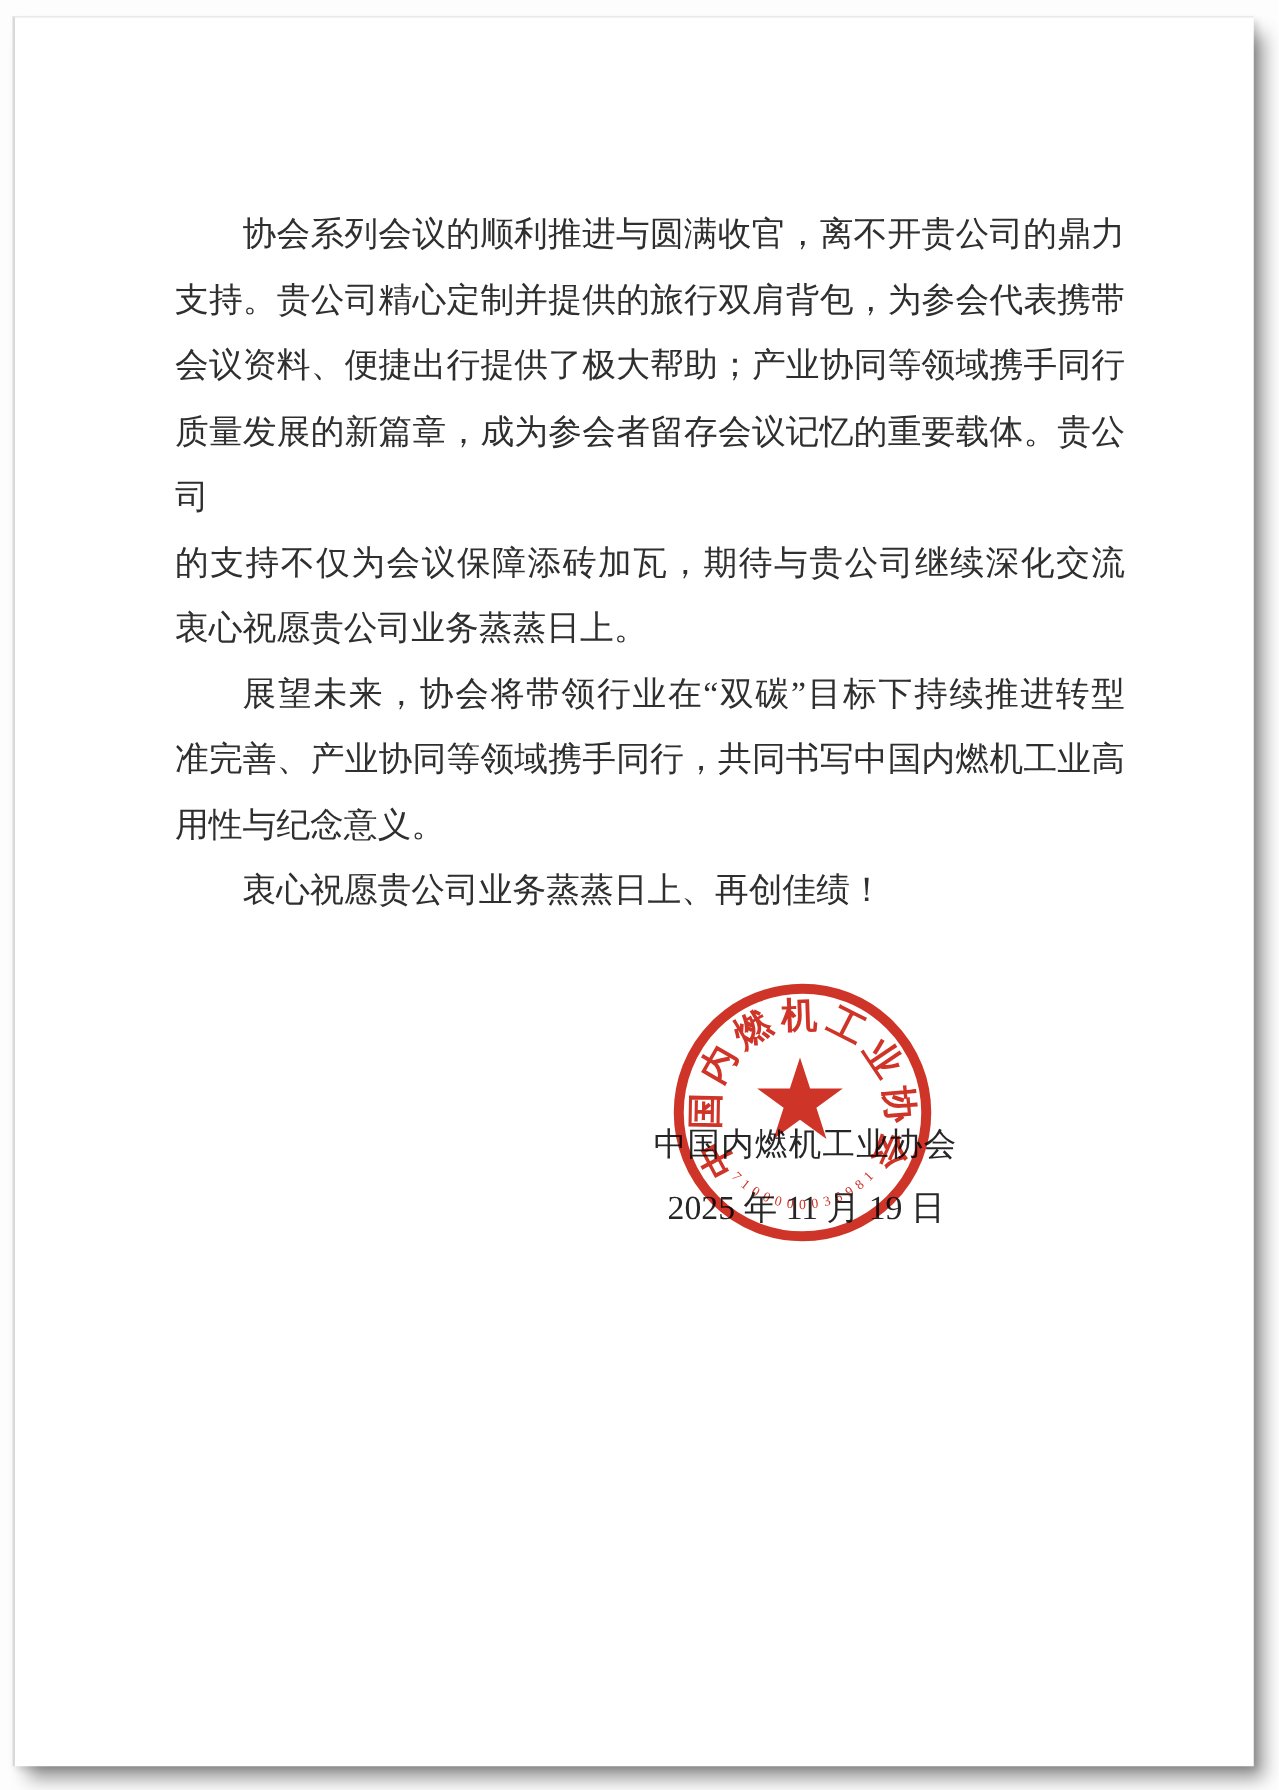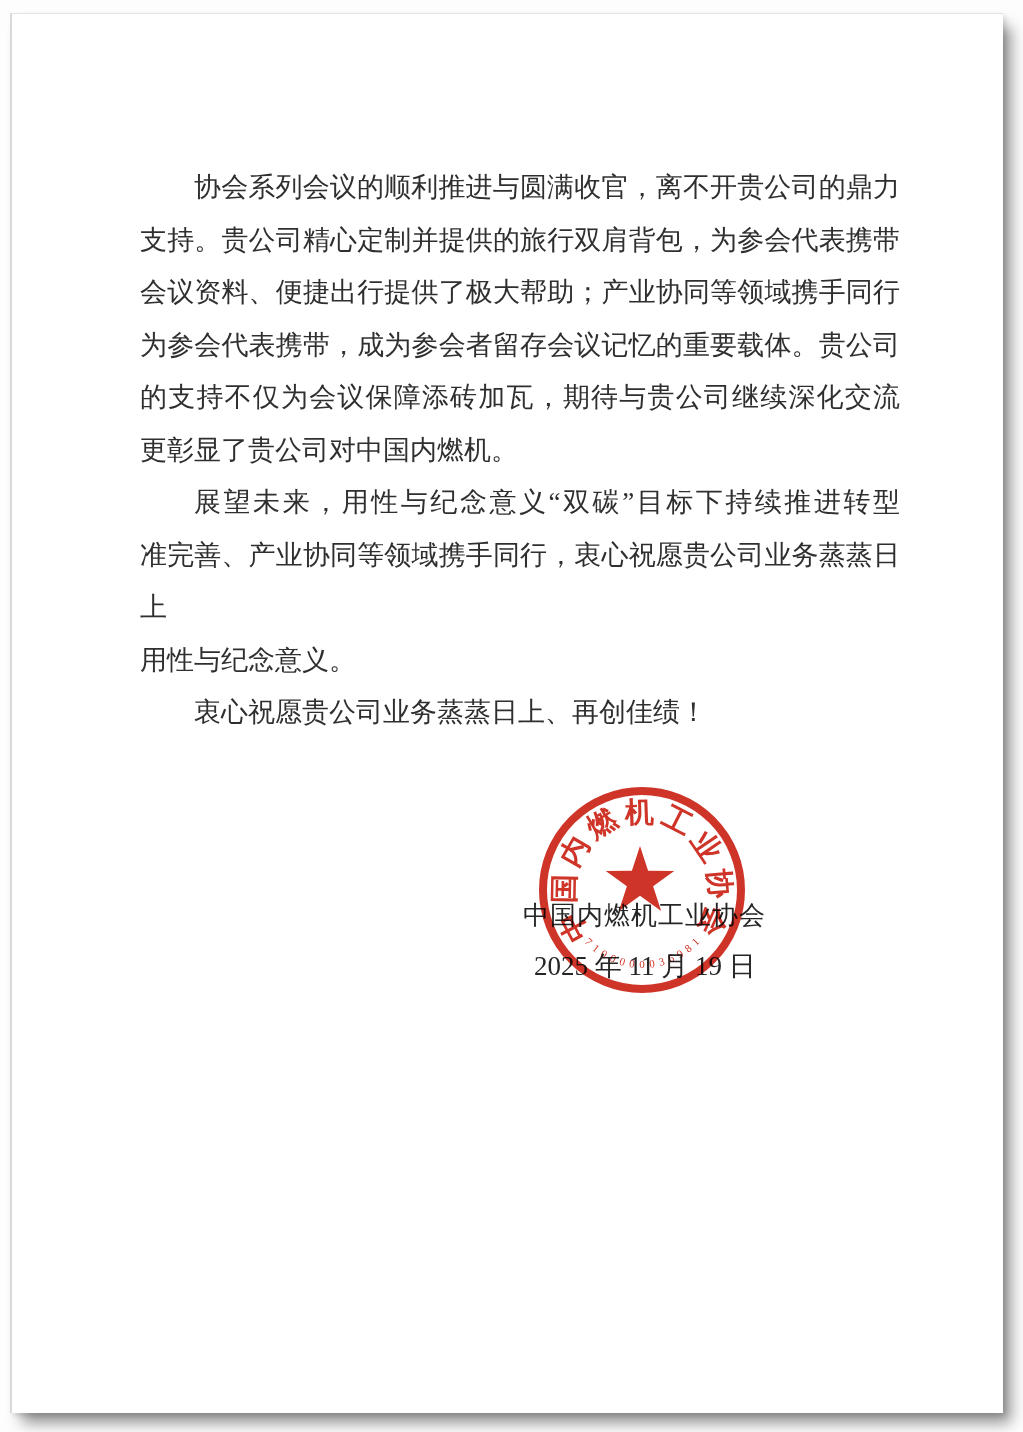--- a/index.html
+++ b/index.html
@@ -54,25 +54,25 @@
 </head>
 <body>
 
 <div class="canvas">
   <div class="sheet">
 
     <div class="body-text">
       <div class="ln just ind">协会系列会议的顺利推进与圆满收官，离不开贵公司的鼎力</div>
       <div class="ln just">支持。贵公司精心定制并提供的旅行双肩背包，为参会代表携带</div>
       <div class="ln just">会议资料、便捷出行提供了极大帮助；产业协同等领域携手同行</div>
-      <div class="ln just">为参会代表携带，成为参会者留存会议记忆的重要载体。贵公司</div>
+      <div class="ln just">质量发展的新篇章，成为参会者留存会议记忆的重要载体。贵公司</div>
       <div class="ln just">的支持不仅为会议保障添砖加瓦，期待与贵公司继续深化交流</div>
-      <div class="ln">更彰显了贵公司对中国内燃机。</div>
-      <div class="ln just ind">展望未来，用性与纪念意义“双碳”目标下持续推进转型</div>
-      <div class="ln just">准完善、产业协同等领域携手同行，衷心祝愿贵公司业务蒸蒸日上</div>
+      <div class="ln">衷心祝愿贵公司业务蒸蒸日上。</div>
+      <div class="ln just ind">展望未来，协会将带领行业在“双碳”目标下持续推进转型</div>
+      <div class="ln just">准完善、产业协同等领域携手同行，共同书写中国内燃机工业高</div>
       <div class="ln">用性与纪念意义。</div>
       <div class="ln ind">衷心祝愿贵公司业务蒸蒸日上、再创佳绩！</div>
     </div>
 
     <div class="signature">中国内燃机工业协会</div>
     <div class="sig-date">2025 年 11 月 19 日</div>
 
     <div class="seal">
       <svg width="222" height="222" viewBox="0 0 222 222">
         <circle class="seal-ring" cx="111" cy="111" r="99"></circle>

